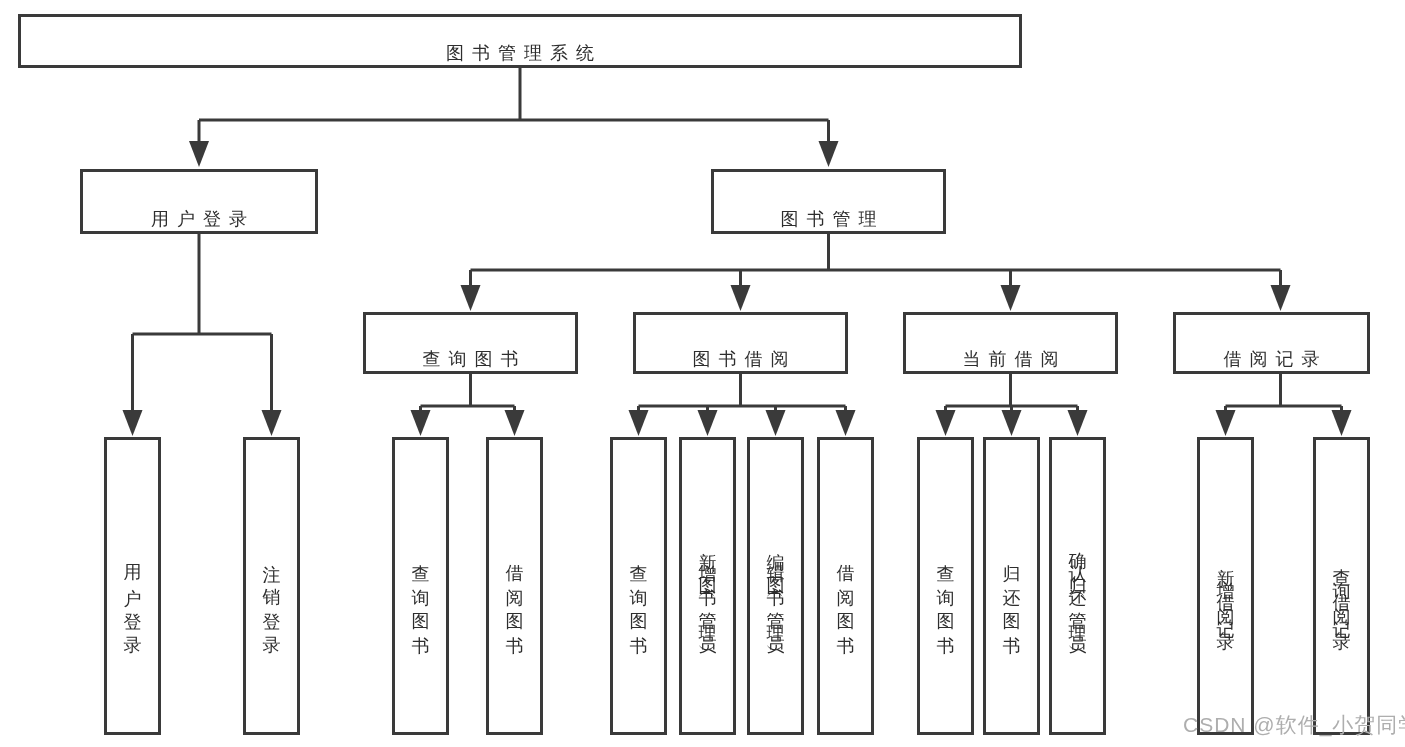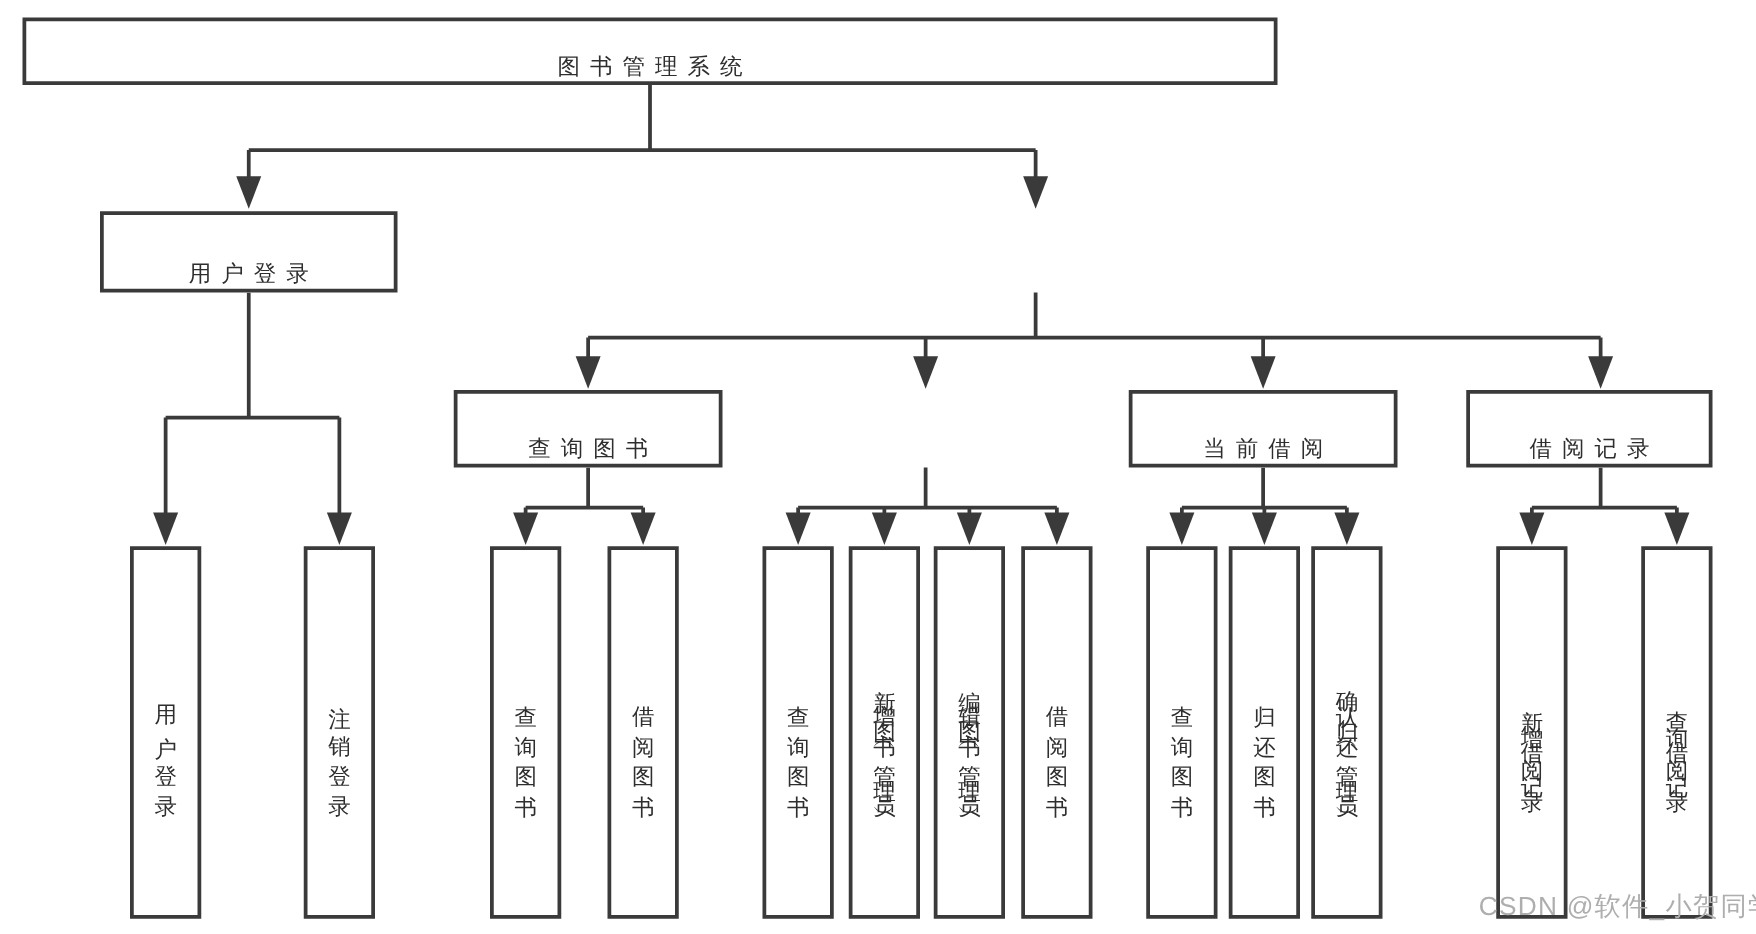--- a/index.html
+++ b/index.html
@@ -124,23 +124,29 @@
     </g>
   </svg>
 
   <div class="hbox" style="left:18px; top:14px; width:1004px; height:54px;">
     <span class="hlabel">图书管理系统</span>
   </div>
 
   <div class="hbox" style="left:80px; top:169px; width:238px; height:65px;">
     <span class="hlabel">用户登录</span>
   </div>
+  <div class="hbox" style="left:711px; top:169px; width:235px; height:65px;">
+    <span class="hlabel">图书管理</span>
+  </div>
 
   <div class="hbox" style="left:363px; top:312px; width:215px; height:62px;">
     <span class="hlabel">查询图书</span>
+  </div>
+  <div class="hbox" style="left:633px; top:312px; width:215px; height:62px;">
+    <span class="hlabel">图书借阅</span>
   </div>
   <div class="hbox" style="left:903px; top:312px; width:215px; height:62px;">
     <span class="hlabel">当前借阅</span>
   </div>
   <div class="hbox" style="left:1173px; top:312px; width:197px; height:62px;">
     <span class="hlabel">借阅记录</span>
   </div>
 
   <div class="vbox" style="left:104px;">
     <span class="vlabel" style="letter-spacing: 24px; padding-top: 24px;">用户登录</span>

